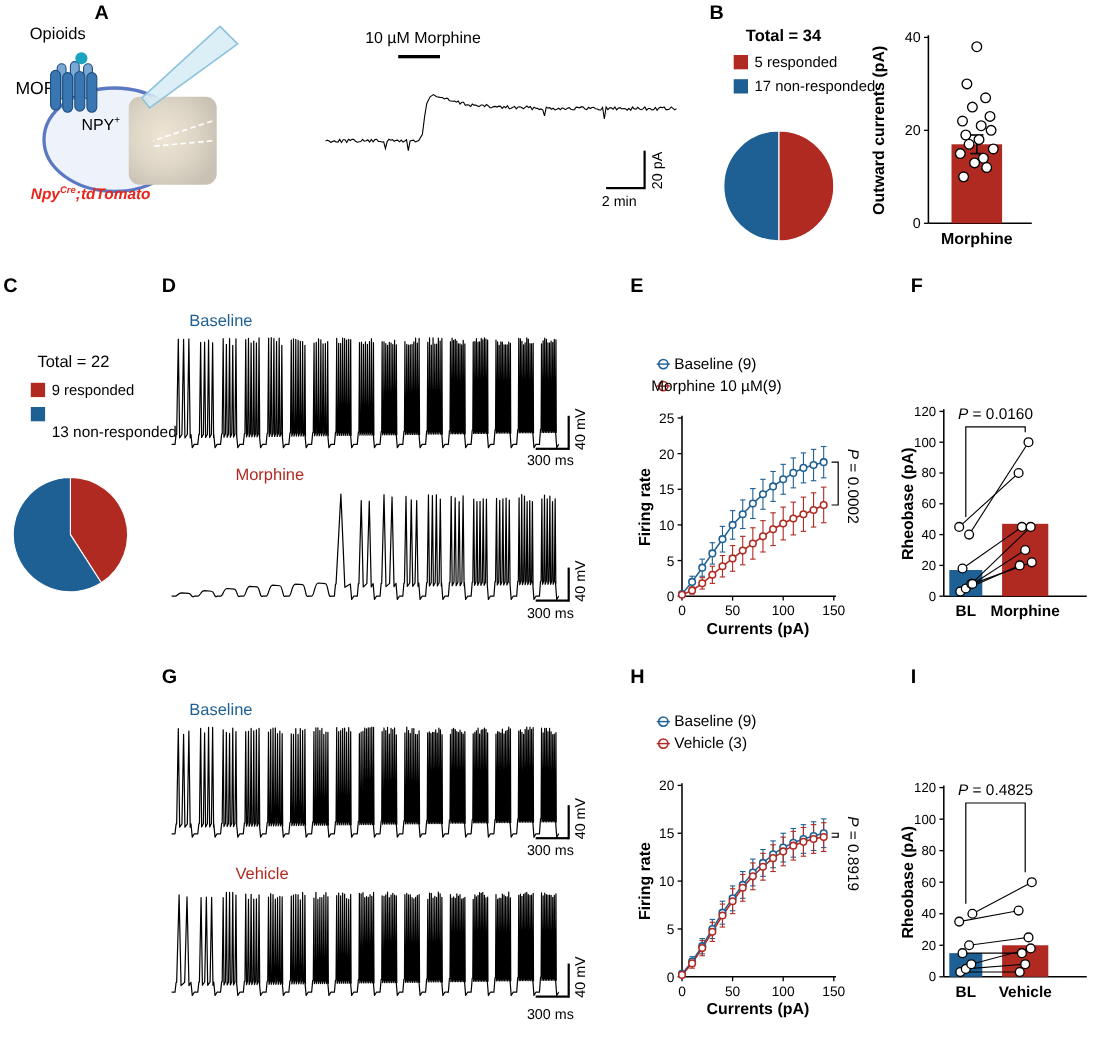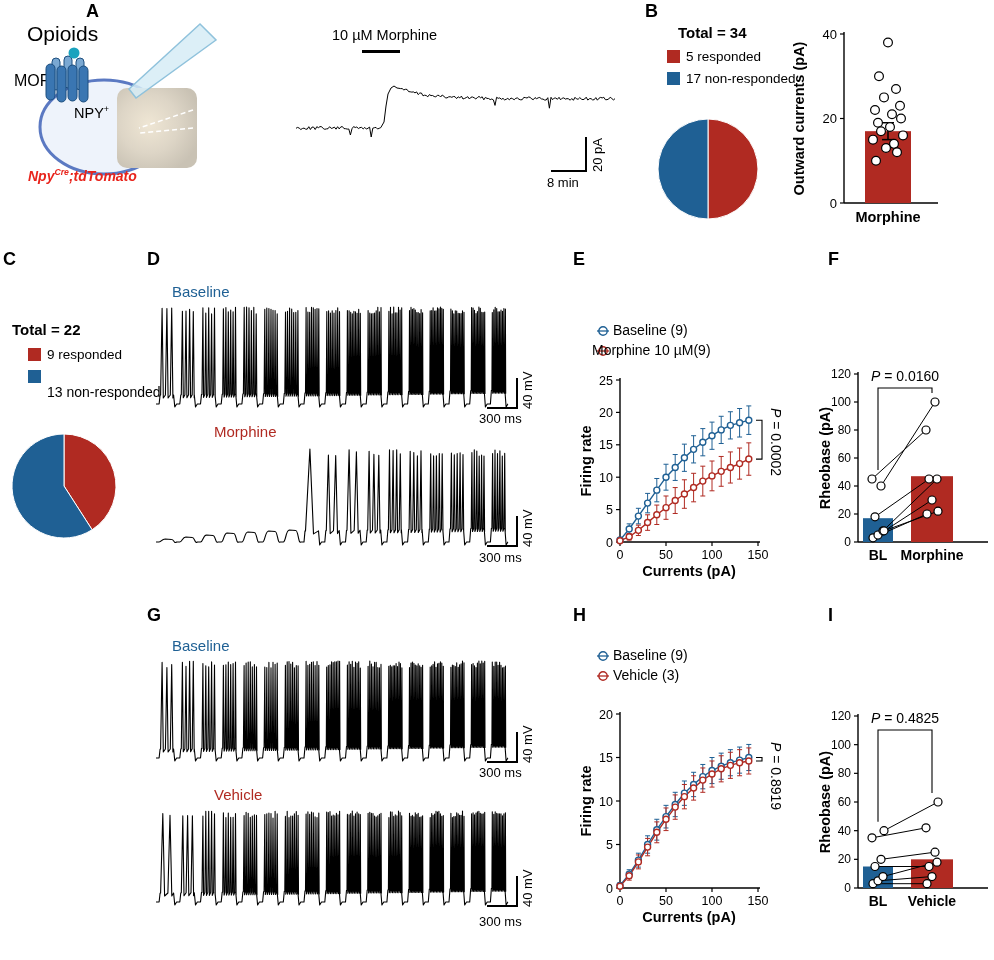--- a/index.html
+++ b/index.html
@@ -28,21 +28,21 @@
   .dashline{stroke:#fff;stroke-width:1.5;stroke-dasharray:5 3;fill:none}
   .photo{position:absolute;width:80px;height:80px;border-radius:10px;
          background:radial-gradient(circle at 40% 45%,#efe6d4 0%,#ddd5c6 45%,#c9c2b4 80%)}
 </style>
 </head>
 <body>
 
 <div id="fig">
 
   <div class="plabel" style="left:86px;top:2px">A</div>
-  <div class="txt" style="left:27px;top:22px;font-size:21px">Opioids</div>
+  <div class="txt" style="left:27px;top:22px;font-size:15px">Opioids</div>
   <div class="txt" style="left:14px;top:72px;font-size:16px">MOR</div>
 
   <svg class="abs" style="left:36px;top:76px" width="140" height="104">
     <ellipse cx="68" cy="51" rx="64" ry="47" class="cell"></ellipse>
   </svg>
 
   <div class="photo" style="left:117px;top:88px">
     <svg width="80" height="80">
       <line x1="76" y1="22" x2="22" y2="40" class="dashline"></line>
       <line x1="76" y1="40" x2="22" y2="45" class="dashline"></line>
@@ -70,21 +70,21 @@
 
   <div class="txt" style="left:332px;top:27px;font-size:14.5px">10 µM Morphine</div>
   <div class="sbar-h" style="left:362px;top:50px;width:38px;height:3px"></div>
   <svg class="abs" id="trace-a" style="left:296px;top:58px" width="322" height="122">
       <path d="M0.0,70.3 L1.6,69.4 L3.2,70.1 L4.8,71.5 L6.4,70.5 L8.0,70.1 L9.6,71.1 L11.2,71.2 L12.8,68.7 L14.4,71.5 L16.0,69.1 L17.6,69.1 L19.2,71.5 L20.8,68.7 L22.4,69.7 L24.0,68.6 L25.6,68.7 L27.2,70.5 L28.8,71.3 L30.4,70.9 L32.0,70.7 L33.6,68.7 L35.2,70.4 L36.8,70.0 L38.4,69.1 L40.0,71.2 L41.6,68.7 L43.2,70.9 L44.8,68.9 L46.4,68.6 L48.0,70.6 L49.6,70.7 L51.2,71.1 L52.8,71.0 L54.4,77.0 L56.0,70.7 L57.6,68.6 L59.2,69.5 L60.8,69.0 L62.4,70.5 L64.0,69.6 L65.6,69.4 L67.2,70.9 L68.8,69.4 L70.4,71.1 L72.0,70.2 L73.6,69.1 L75.2,79.0 L76.8,70.2 L78.4,69.7 L80.0,69.4 L81.6,71.0 L83.2,70.3 L84.8,69.6 L88.0,64.0 L90.0,48.0 L92.0,36.0 L95.0,30.0 L98.0,28.0 L101.0,30.0 L103.0,30.3 L104.6,30.6 L106.2,30.6 L107.8,31.9 L109.4,31.3 L111.0,31.4 L112.6,33.6 L114.2,33.8 L115.8,34.1 L117.4,33.9 L119.0,34.9 L120.6,33.9 L122.2,36.6 L123.8,35.0 L125.4,35.0 L127.0,37.8 L128.6,37.2 L130.2,37.5 L131.8,38.8 L133.4,36.6 L135.0,37.6 L136.6,37.5 L138.2,38.5 L139.8,38.8 L141.4,37.4 L143.0,37.4 L144.6,39.0 L146.2,37.0 L147.8,38.1 L149.4,39.9 L151.0,39.9 L152.6,38.9 L154.2,38.7 L155.8,39.3 L157.4,38.5 L159.0,38.7 L160.6,40.6 L162.2,38.8 L163.8,39.9 L165.4,38.1 L167.0,41.0 L168.6,40.4 L170.2,39.6 L171.8,38.7 L173.4,41.0 L175.0,39.2 L176.6,39.0 L178.2,39.8 L179.8,40.9 L181.4,39.6 L183.0,38.4 L184.6,39.8 L186.2,38.8 L187.8,41.8 L189.4,39.4 L191.0,40.4 L192.6,40.5 L194.2,41.6 L195.8,41.0 L197.4,41.9 L199.0,47.4 L200.6,39.3 L202.2,40.3 L203.8,39.9 L205.4,41.3 L207.0,40.4 L208.6,41.9 L210.2,41.3 L211.8,40.4 L213.4,41.8 L215.0,40.0 L216.6,40.7 L218.2,41.7 L219.8,40.3 L221.4,39.9 L223.0,41.3 L224.6,41.8 L226.2,41.7 L227.8,39.4 L229.4,39.6 L231.0,40.0 L232.6,39.0 L234.2,39.3 L235.8,41.1 L237.4,41.6 L239.0,39.6 L240.6,40.7 L242.2,39.8 L243.8,39.5 L245.4,40.9 L247.0,41.1 L248.6,42.0 L250.2,42.0 L251.8,39.7 L253.4,50.2 L255.0,39.3 L256.6,41.7 L258.2,40.1 L259.8,40.0 L261.4,41.3 L263.0,39.3 L264.6,41.8 L266.2,40.2 L267.8,39.9 L269.4,41.1 L271.0,40.6 L272.6,40.9 L274.2,42.2 L275.8,40.5 L277.4,42.3 L279.0,39.3 L280.6,41.0 L282.2,41.2 L283.8,39.6 L285.4,41.1 L287.0,41.7 L288.6,41.0 L290.2,39.2 L291.8,42.1 L293.4,40.7 L295.0,40.6 L296.6,41.9 L298.2,41.7 L299.8,39.6 L301.4,42.2 L303.0,40.2 L304.6,39.4 L306.2,39.9 L307.8,39.3 L309.4,41.7 L311.0,41.7 L312.6,41.1 L314.2,39.2 L315.8,40.5 L317.4,41.9 L319.0,40.7" fill="none" stroke="#000" stroke-width="1"></path>
     </svg>
 
   <div class="sbar-v" style="left:585px;top:137px;height:35px"></div>
   <div class="txt rot-ccw scale-label" style="left:591px;top:172px">20 pA</div>
   <div class="sbar-h" style="left:551px;top:170px;width:35px"></div>
-  <div class="txt scale-label" style="left:547px;top:176px">8 min</div>
+  <div class="txt scale-label" style="left:547px;top:176px">2 min</div>
 
   <div class="plabel" style="left:645px;top:2px">B</div>
   <div class="txt" style="left:678px;top:24px;font-size:15px;font-weight:bold">Total = 34</div>
   <div class="swatch" style="left: 667px; top: 50px; background: rgb(176, 42, 34);"></div>
   <div class="txt" style="left:686px;top:49px;font-size:13.5px">5 responded</div>
   <div class="swatch" style="left: 667px; top: 72px; background: rgb(31, 96, 148);"></div>
   <div class="txt" style="left:686px;top:71px;font-size:13.5px">17 non-responded</div>
   <svg class="abs" id="pie-b" style="left:652px;top:112px" width="116" height="116">
       <path d="M56,57 L56.00,7.00 A50,50 0 0 1 56.00,107.00 Z" fill="#b02a22" stroke="#fff" stroke-width="1"></path>
       <path d="M56,57 L56.00,107.00 A50,50 0 0 1 56.00,7.00 Z" fill="#1f6094" stroke="#fff" stroke-width="1"></path>
@@ -117,21 +117,21 @@
       <circle cx="115" cy="117.39999999999999" r="4.4" fill="#fff" stroke="#000" stroke-width="1.2"></circle>
       <circle cx="85" cy="121.625" r="4.4" fill="#fff" stroke="#000" stroke-width="1.2"></circle>
       <circle cx="106" cy="125.85" r="4.4" fill="#fff" stroke="#000" stroke-width="1.2"></circle>
       <circle cx="98" cy="130.075" r="4.4" fill="#fff" stroke="#000" stroke-width="1.2"></circle>
       <circle cx="109" cy="134.3" r="4.4" fill="#fff" stroke="#000" stroke-width="1.2"></circle>
       <circle cx="88" cy="142.75" r="4.4" fill="#fff" stroke="#000" stroke-width="1.2"></circle>
       <text x="100" y="204" text-anchor="middle" font-size="14.5" fill="#000" font-weight="bold">Morphine</text>
     </svg>
 
   <div class="plabel" style="left:3px;top:250px">C</div>
-  <div class="txt" style="left:12px;top:321px;font-size:15px;font-weight:bold">Total = 22</div>
+  <div class="txt" style="left:34px;top:321px;font-size:15px;font-weight:normal">Total = 22</div>
   <div class="swatch" style="left: 28px; top: 348px; background: rgb(176, 42, 34);"></div>
   <div class="txt" style="left:47px;top:347px;font-size:13.5px">9 responded</div>
   <div class="swatch" style="left: 28px; top: 370px; background: rgb(31, 96, 148);"></div>
   <div class="txt" style="left:47px;top:384px;font-size:14px">13 non-responded</div>
   <svg class="abs" id="pie-c" style="left:8px;top:430px" width="112" height="112">
       <path d="M56,56 L56.00,4.00 A52,52 0 0 1 84.11,99.75 Z" fill="#b02a22" stroke="#fff" stroke-width="1"></path>
       <path d="M56,56 L84.11,99.75 A52,52 0 1 1 56.00,4.00 Z" fill="#1f6094" stroke="#fff" stroke-width="1"></path>
     </svg>
 
   <div class="plabel" style="left:147px;top:250px">D</div>

